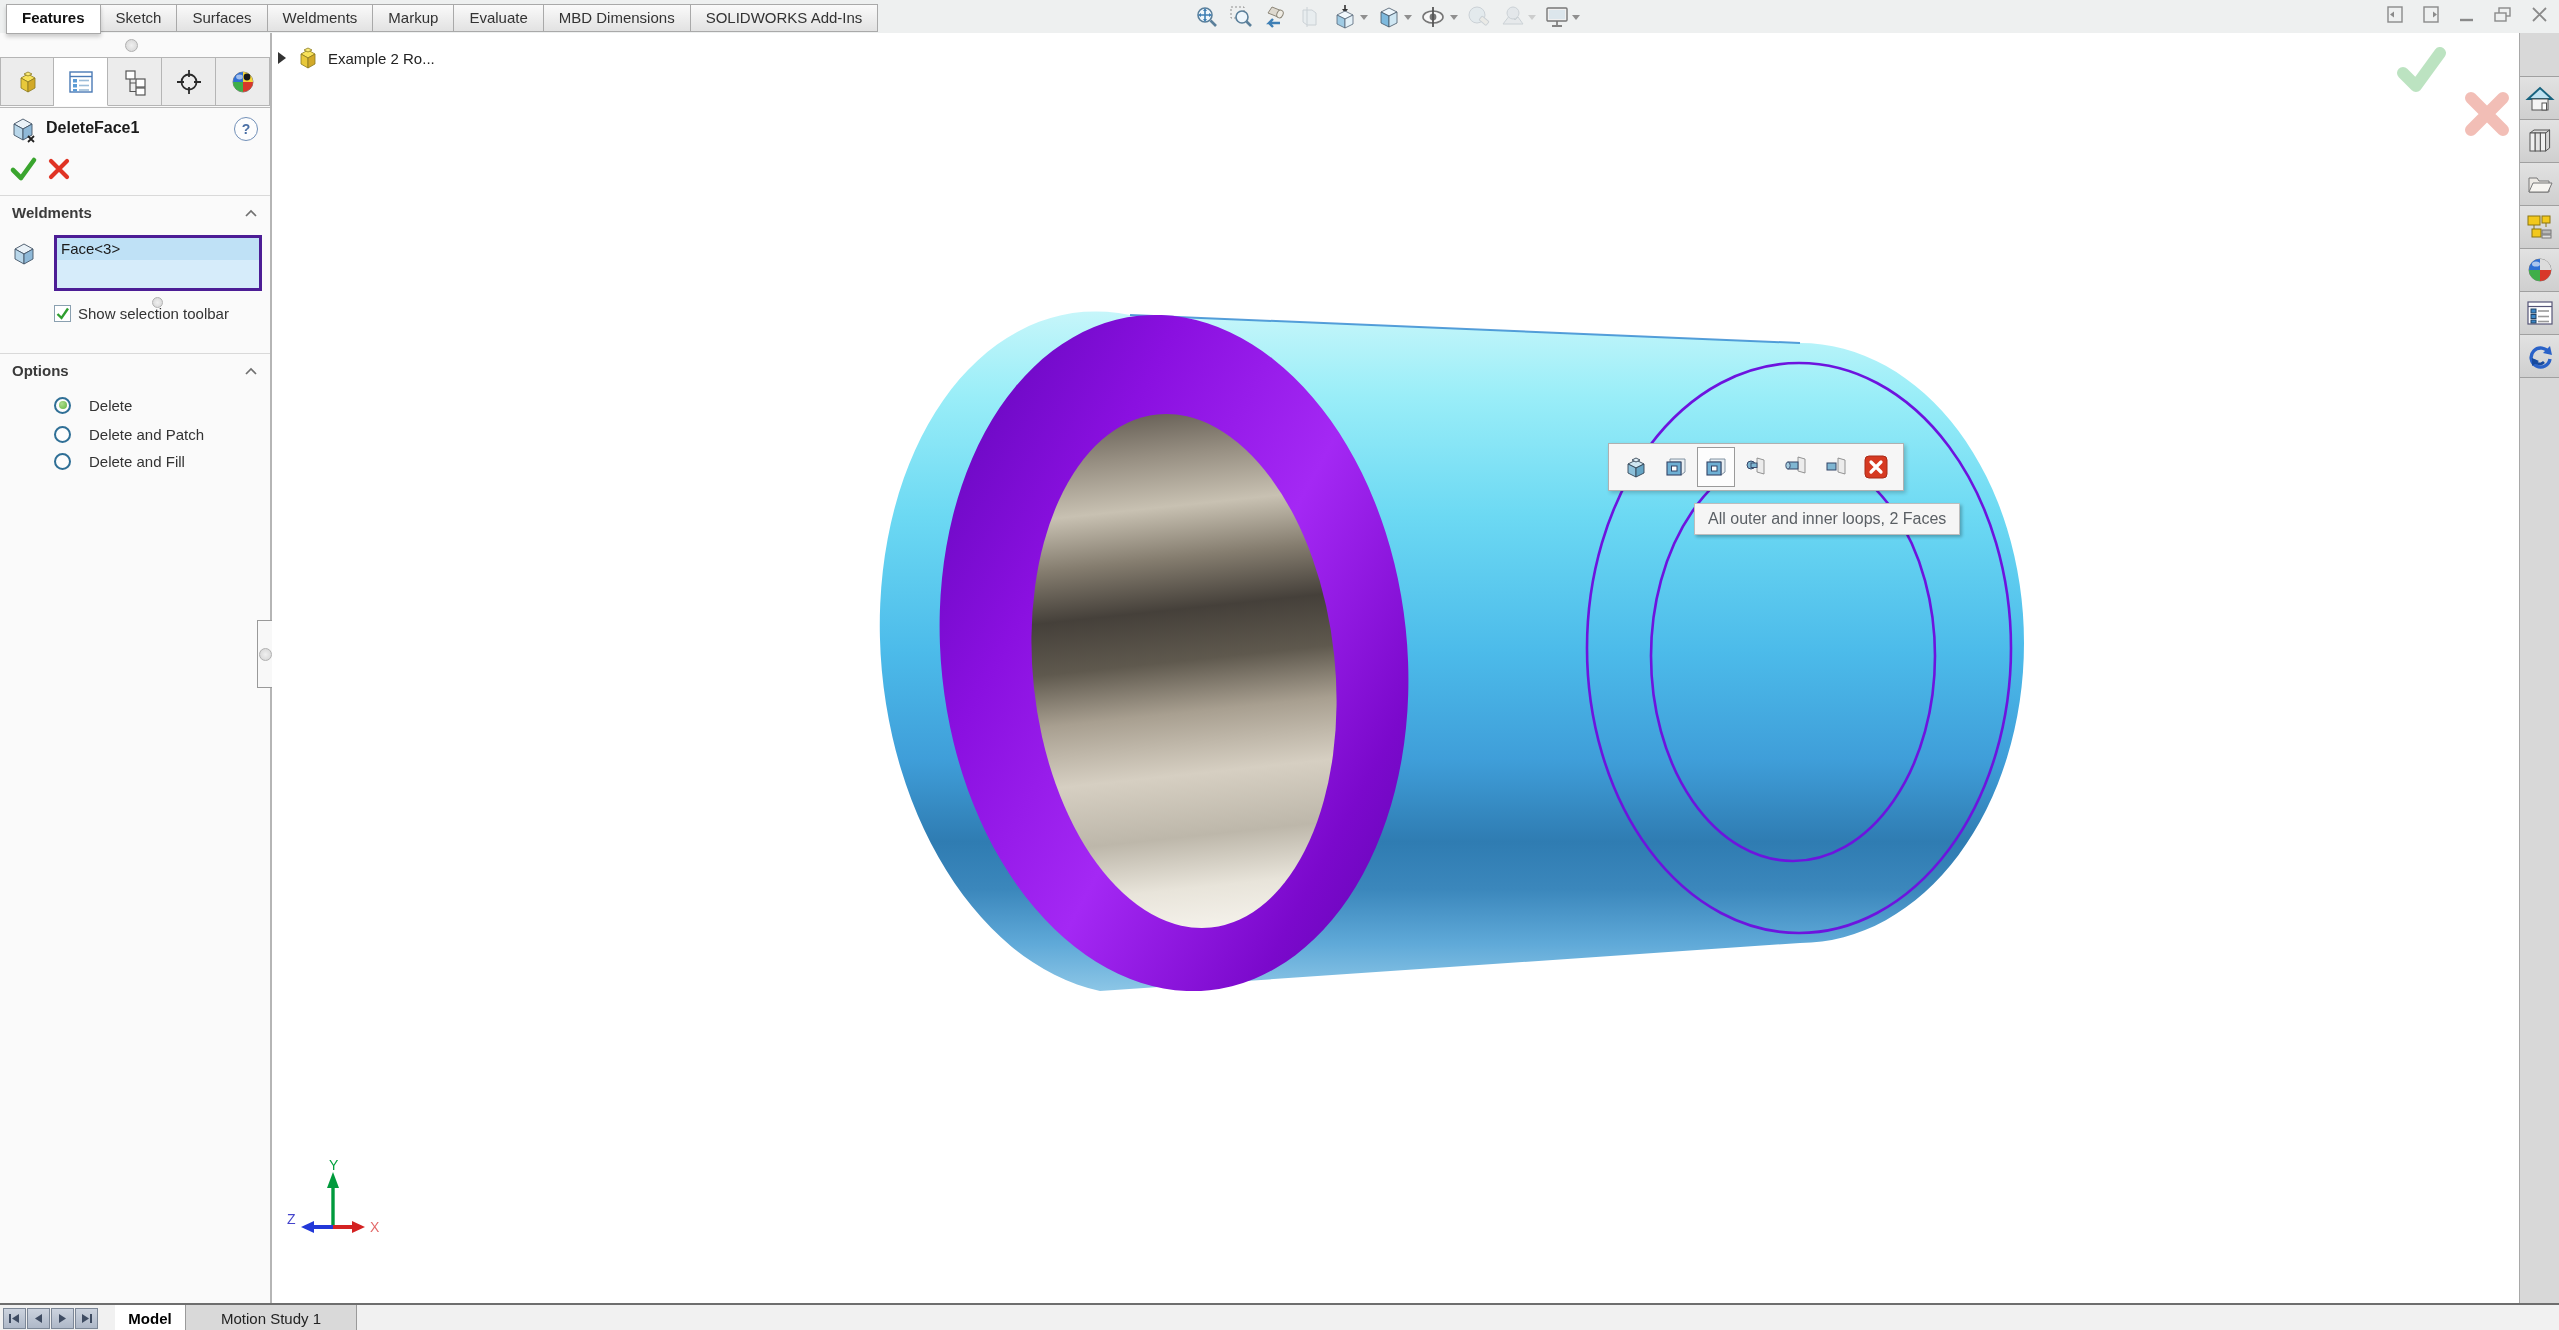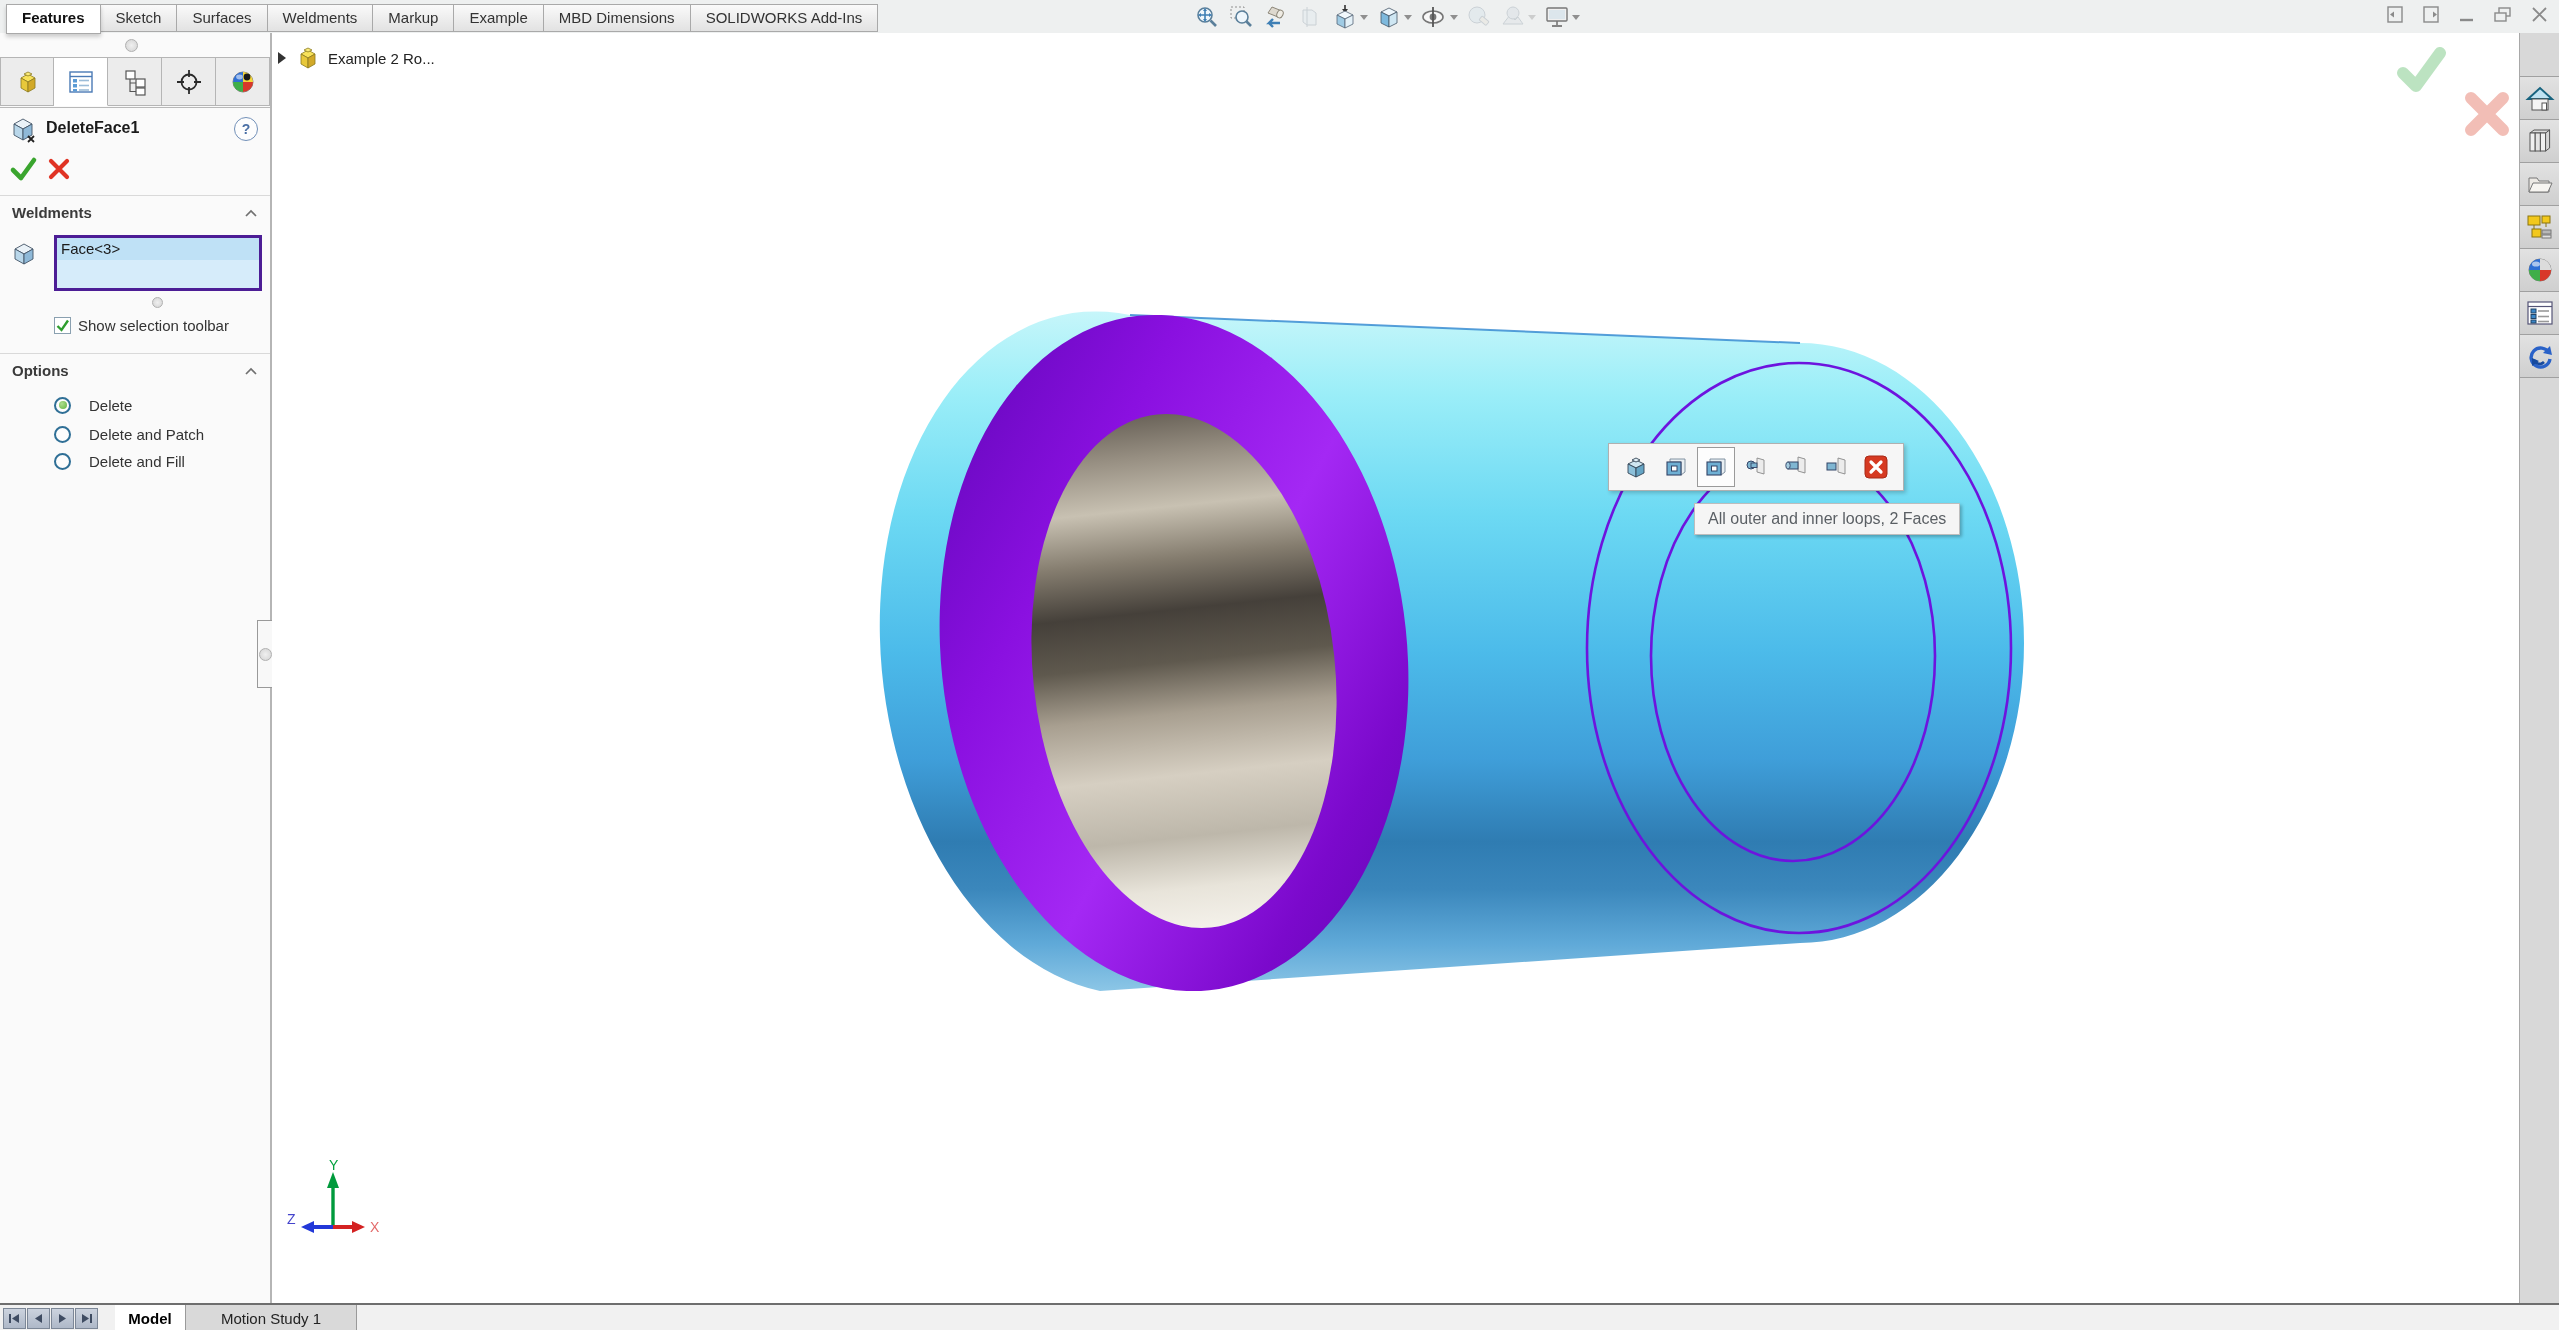--- a/index.html
+++ b/index.html
@@ -30,21 +30,21 @@
   .pm-header{position:absolute;left:0;top:80px;width:270px;height:34px;}
   .pm-title{position:absolute;left:46px;top:6px;font-size:16px;font-weight:bold;color:#1a1a1a;}
   .pm-actions{position:absolute;left:0;top:122px;width:270px;height:34px;}
   .hr{position:absolute;left:0;width:270px;height:0;border-top:1px solid #d9d9d9;}
   .sec-header{position:absolute;left:0;width:270px;height:26px;}
   .sec-title{position:absolute;left:12px;top:3px;font-size:15px;font-weight:bold;color:#3a3a3a;}
   .sec-chevron{position:absolute;right:12px;top:8px;}
   .sel-listbox{position:absolute;left:54px;top:202px;width:208px;height:56px;background:#d6ecfa;
                border:3px solid #4c1d95;box-sizing:border-box;}
   .sel-item{height:22px;line-height:22px;padding-left:4px;font-size:15px;color:#1a1a1a;background:#bfe1f6;}
-  .chk-row{position:absolute;left:54px;top:284px;display:flex;align-items:center;}
+  .chk-row{position:absolute;left:54px;top:272px;display:flex;align-items:center;}
   .chk-box{width:17px;height:17px;background:#fff;border:1px solid #8aa0b0;box-sizing:border-box;display:flex;align-items:center;justify-content:center;}
   .chk-label{margin-left:7px;font-size:15px;color:#333;}
   .radio-row{position:absolute;left:54px;width:210px;height:24px;display:flex;align-items:center;}
   .radio{width:17px;height:17px;border-radius:50%;background:#fdfdfd;border:2px solid #2f6f96;box-sizing:border-box;display:flex;align-items:center;justify-content:center;}
   .radio .dot{width:8px;height:8px;border-radius:50%;background:radial-gradient(circle at 35% 35%,#aede8e,#62b33e);}
   .radio-label{margin-left:18px;font-size:15px;color:#333;}
   .panel-notch{position:absolute;left:257px;top:620px;width:15px;height:66px;background:#f8f8f8;
                border:1px solid #999;border-right:none;display:flex;align-items:center;justify-content:center;}
   
   .viewport{position:absolute;left:272px;top:33px;width:2247px;height:1270px;background:#fff;}
@@ -78,21 +78,21 @@
 
 <div id="app">
 
   <header class="topbar">
     <nav class="menu-tabs">
       <div class="mtab active">Features</div>
       <div class="mtab">Sketch</div>
       <div class="mtab">Surfaces</div>
       <div class="mtab">Weldments</div>
       <div class="mtab">Markup</div>
-      <div class="mtab">Example</div>
+      <div class="mtab">Evaluate</div>
       <div class="mtab">MBD Dimensions</div>
       <div class="mtab">SOLIDWORKS Add-Ins</div>
     </nav>
 
     <div class="hud">
       <span class="hbtn">
         <svg width="26" height="26">
             <circle cx="11" cy="11" r="7" fill="#eef6fc" stroke="#5a7f9a" stroke-width="1.6"></circle>
             <path d="M11 6v10M6 11h10" stroke="#3e7fb5" stroke-width="1.6"></path>
             <path d="M11 4l-2 3h4zM11 18l-2-3h4zM4 11l3-2v4zM18 11l-3-2v4z" fill="#3e7fb5"></path>

